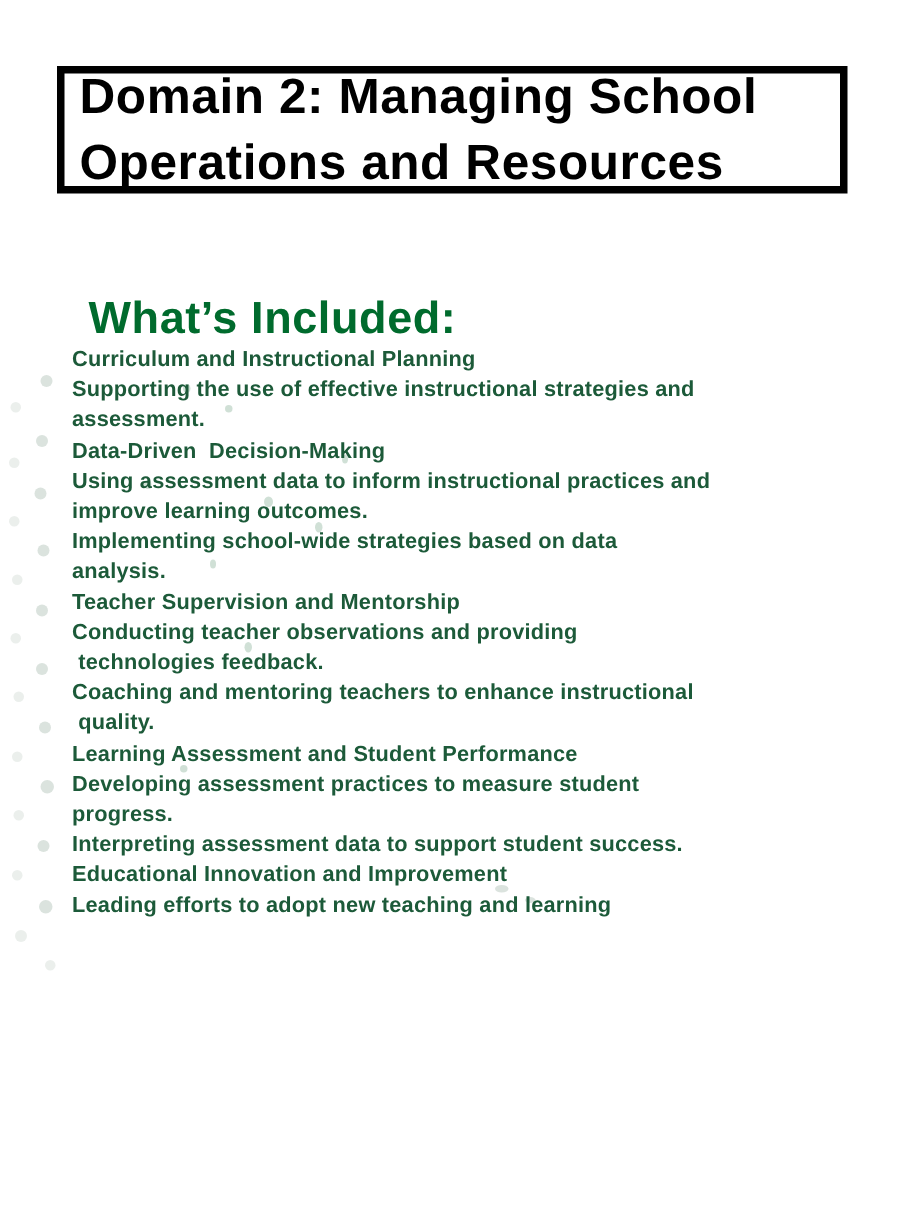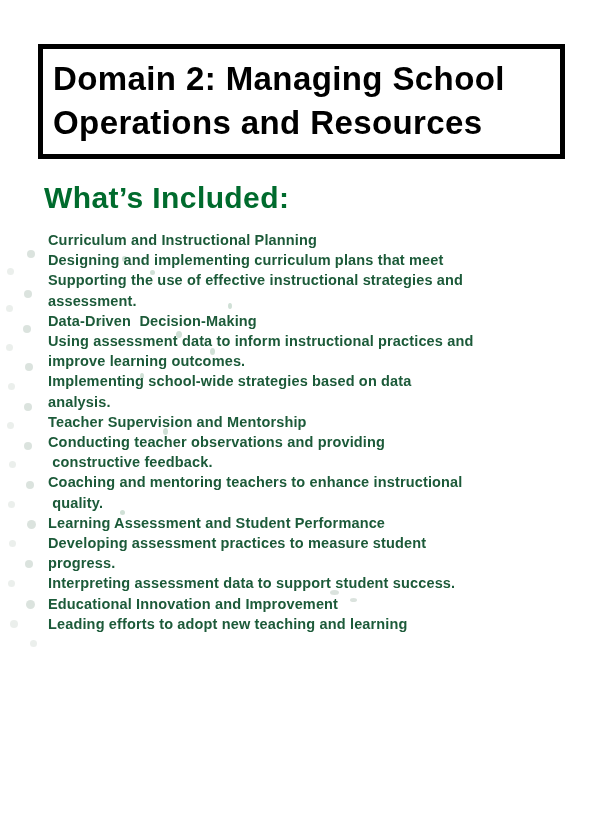--- a/index.html
+++ b/index.html
@@ -15,42 +15,42 @@
     overflow: hidden;
     font-family: "Liberation Sans", sans-serif;
   }
 
   
   .title-box {
     position: absolute;
     left: 38px;
     top: 44px;
     width: 527px;
-    height: 115px;
+    height: 85px;
     border: 5px solid #000000;
     box-sizing: border-box;
     display: flex;
     align-items: center;
   }
   .title-box h1 {
     margin: 0;
     padding: 2px 10px 4px 10px;
     font-size: 33px;
     line-height: 1.32;
     font-weight: bold;
     letter-spacing: 0.4px;
     color: #000000;
   }
 
   
   .section-heading {
     position: absolute;
     left: 44px;
     top: 181px;
-    margin: 0;
+    margin: 15px;
     font-size: 30px;
     font-weight: bold;
     letter-spacing: 0.4px;
     color: #006b2d;
     text-align: center;
   }
 
   
   .included-list {
     position: absolute;
@@ -116,31 +116,30 @@
   <span class="speckle sp-faint" style="left:30px;  top:640px; width:7px; height:7px;"></span>
 
   <div class="title-box">
     <h1>Domain 2: Managing School Operations and Resources</h1>
   </div>
 
   <h2 class="section-heading">What’s Included:</h2>
 
   <div class="included-list">
     <div class="line">Curriculum and Instructional Planning</div>
-    <div class="line">Designing and implementing curriculum plans that meet</div>
     <div class="line">Supporting the use of effective instructional strategies and</div>
     <div class="line">assessment.</div>
     <div class="line">Data-Driven  Decision-Making</div>
     <div class="line">Using assessment data to inform instructional practices and</div>
     <div class="line">improve learning outcomes.</div>
     <div class="line">Implementing school-wide strategies based on data</div>
     <div class="line">analysis.</div>
     <div class="line">Teacher Supervision and Mentorship</div>
     <div class="line">Conducting teacher observations and providing</div>
-    <div class="line"> constructive feedback.</div>
+    <div class="line"> technologies feedback.</div>
     <div class="line">Coaching and mentoring teachers to enhance instructional</div>
     <div class="line"> quality.</div>
     <div class="line">Learning Assessment and Student Performance</div>
     <div class="line">Developing assessment practices to measure student</div>
     <div class="line">progress.</div>
     <div class="line">Interpreting assessment data to support student success.</div>
     <div class="line">Educational Innovation and Improvement</div>
     <div class="line">Leading efforts to adopt new teaching and learning</div>
   </div>
 

